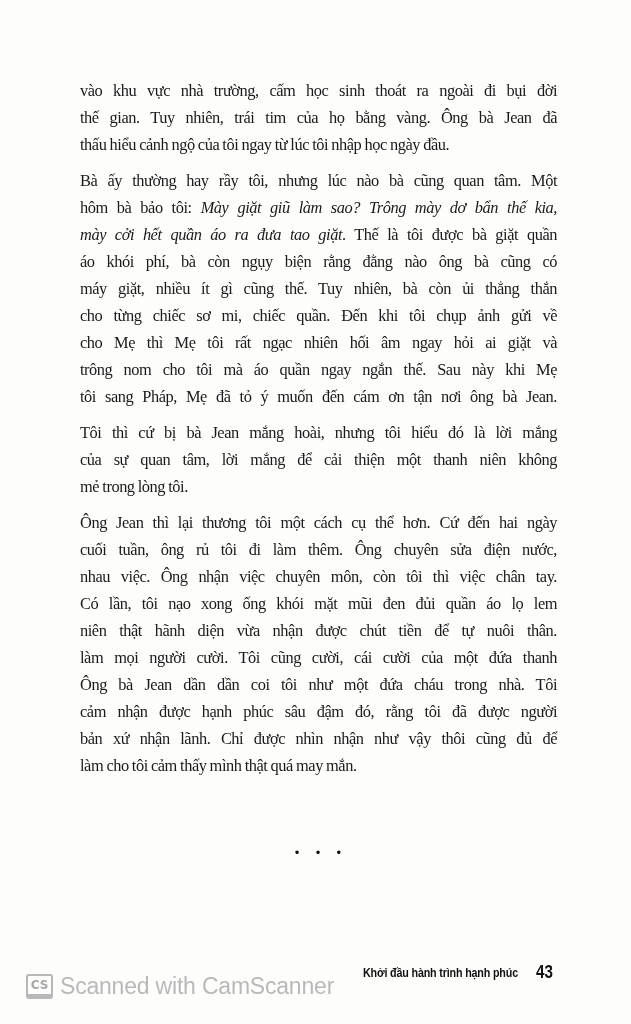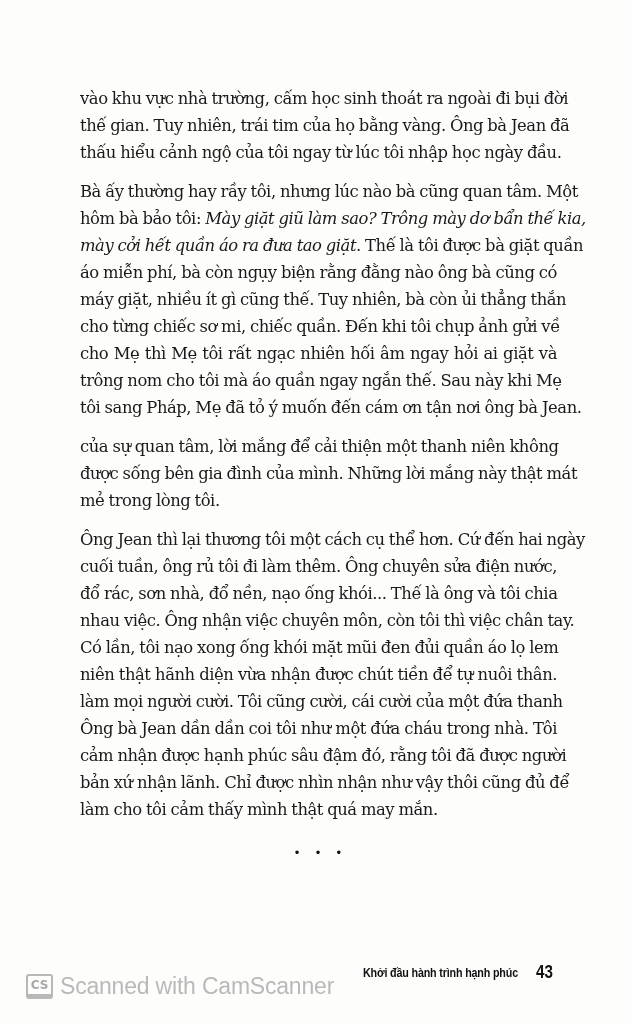--- a/index.html
+++ b/index.html
@@ -25,23 +25,24 @@
       top: 73px;
       width: 477px;
       font-family: "DejaVu Serif", "Liberation Serif", serif;
       font-size: 16.4px;
       line-height: 27px;
       color: #1a1a1a;
       letter-spacing: -0.45px;
       word-spacing: -0.5px;
     }
     .para {
-      margin: 12px 0 9px 0;
+      margin: 4px 0 9px 0;
       text-align: justify;
       text-align-last: left;
+      font-family: Liberation Serif, serif;
     }
     .para .line {
       display: block;
       white-space: nowrap;
       text-align-last: justify;
       text-align: justify;
     }
     .para .line.last {
       text-align-last: left;
     }
@@ -125,38 +126,37 @@
     <p class="para">
       <span class="line">vào khu vực nhà trường, cấm học sinh thoát ra ngoài đi bụi đời</span>
       <span class="line">thế gian. Tuy nhiên, trái tim của họ bằng vàng. Ông bà Jean đã</span>
       <span class="line last">thấu hiểu cảnh ngộ của tôi ngay từ lúc tôi nhập học ngày đầu.</span>
     </p>
 
     <p class="para">
       <span class="line">Bà ấy thường hay rầy tôi, nhưng lúc nào bà cũng quan tâm. Một</span>
       <span class="line rich">hôm bà bảo tôi: <em>Mày giặt giũ làm sao? Trông mày dơ bẩn thế kia,</em></span>
       <span class="line rich"><em>mày cởi hết quần áo ra đưa tao giặt</em>. Thế là tôi được bà giặt quần</span>
-      <span class="line">áo miễn phí, bà còn ngụy biện rằng đằng nào ông bà cũng có</span>
+      <span class="line">áo khói phí, bà còn ngụy biện rằng đằng nào ông bà cũng có</span>
       <span class="line">máy giặt, nhiều ít gì cũng thế. Tuy nhiên, bà còn ủi thẳng thắn</span>
       <span class="line">cho từng chiếc sơ mi, chiếc quần. Đến khi tôi chụp ảnh gửi về</span>
       <span class="line">cho Mẹ thì Mẹ tôi rất ngạc nhiên hối âm ngay hỏi ai giặt và</span>
       <span class="line">trông nom cho tôi mà áo quần ngay ngắn thế. Sau này khi Mẹ</span>
       <span class="line">tôi sang Pháp, Mẹ đã tỏ ý muốn đến cám ơn tận nơi ông bà Jean.</span>
     </p>
 
     <p class="para">
+      <span class="line">Tôi thì cứ bị bà Jean mắng hoài, nhưng tôi hiểu đó là lời mắng</span>
       <span class="line">của sự quan tâm, lời mắng để cải thiện một thanh niên không</span>
-      <span class="line">được sống bên gia đình của mình. Những lời mắng này thật mát</span>
       <span class="line last">mẻ trong lòng tôi.</span>
     </p>
 
     <p class="para">
       <span class="line">Ông Jean thì lại thương tôi một cách cụ thể hơn. Cứ đến hai ngày</span>
       <span class="line">cuối tuần, ông rủ tôi đi làm thêm. Ông chuyên sửa điện nước,</span>
-      <span class="line">đổ rác, sơn nhà, đổ nền, nạo ống khói... Thế là ông và tôi chia</span>
       <span class="line">nhau việc. Ông nhận việc chuyên môn, còn tôi thì việc chân tay.</span>
       <span class="line">Có lần, tôi nạo xong ống khói mặt mũi đen đủi quần áo lọ lem</span>
       <span class="line">niên thật hãnh diện vừa nhận được chút tiền để tự nuôi thân.</span>
       <span class="line">làm mọi người cười. Tôi cũng cười, cái cười của một đứa thanh</span>
       <span class="line">Ông bà Jean dần dần coi tôi như một đứa cháu trong nhà. Tôi</span>
       <span class="line">cảm nhận được hạnh phúc sâu đậm đó, rằng tôi đã được người</span>
       <span class="line">bản xứ nhận lãnh. Chỉ được nhìn nhận như vậy thôi cũng đủ để</span>
       <span class="line last">làm cho tôi cảm thấy mình thật quá may mắn.</span>
     </p>
 

